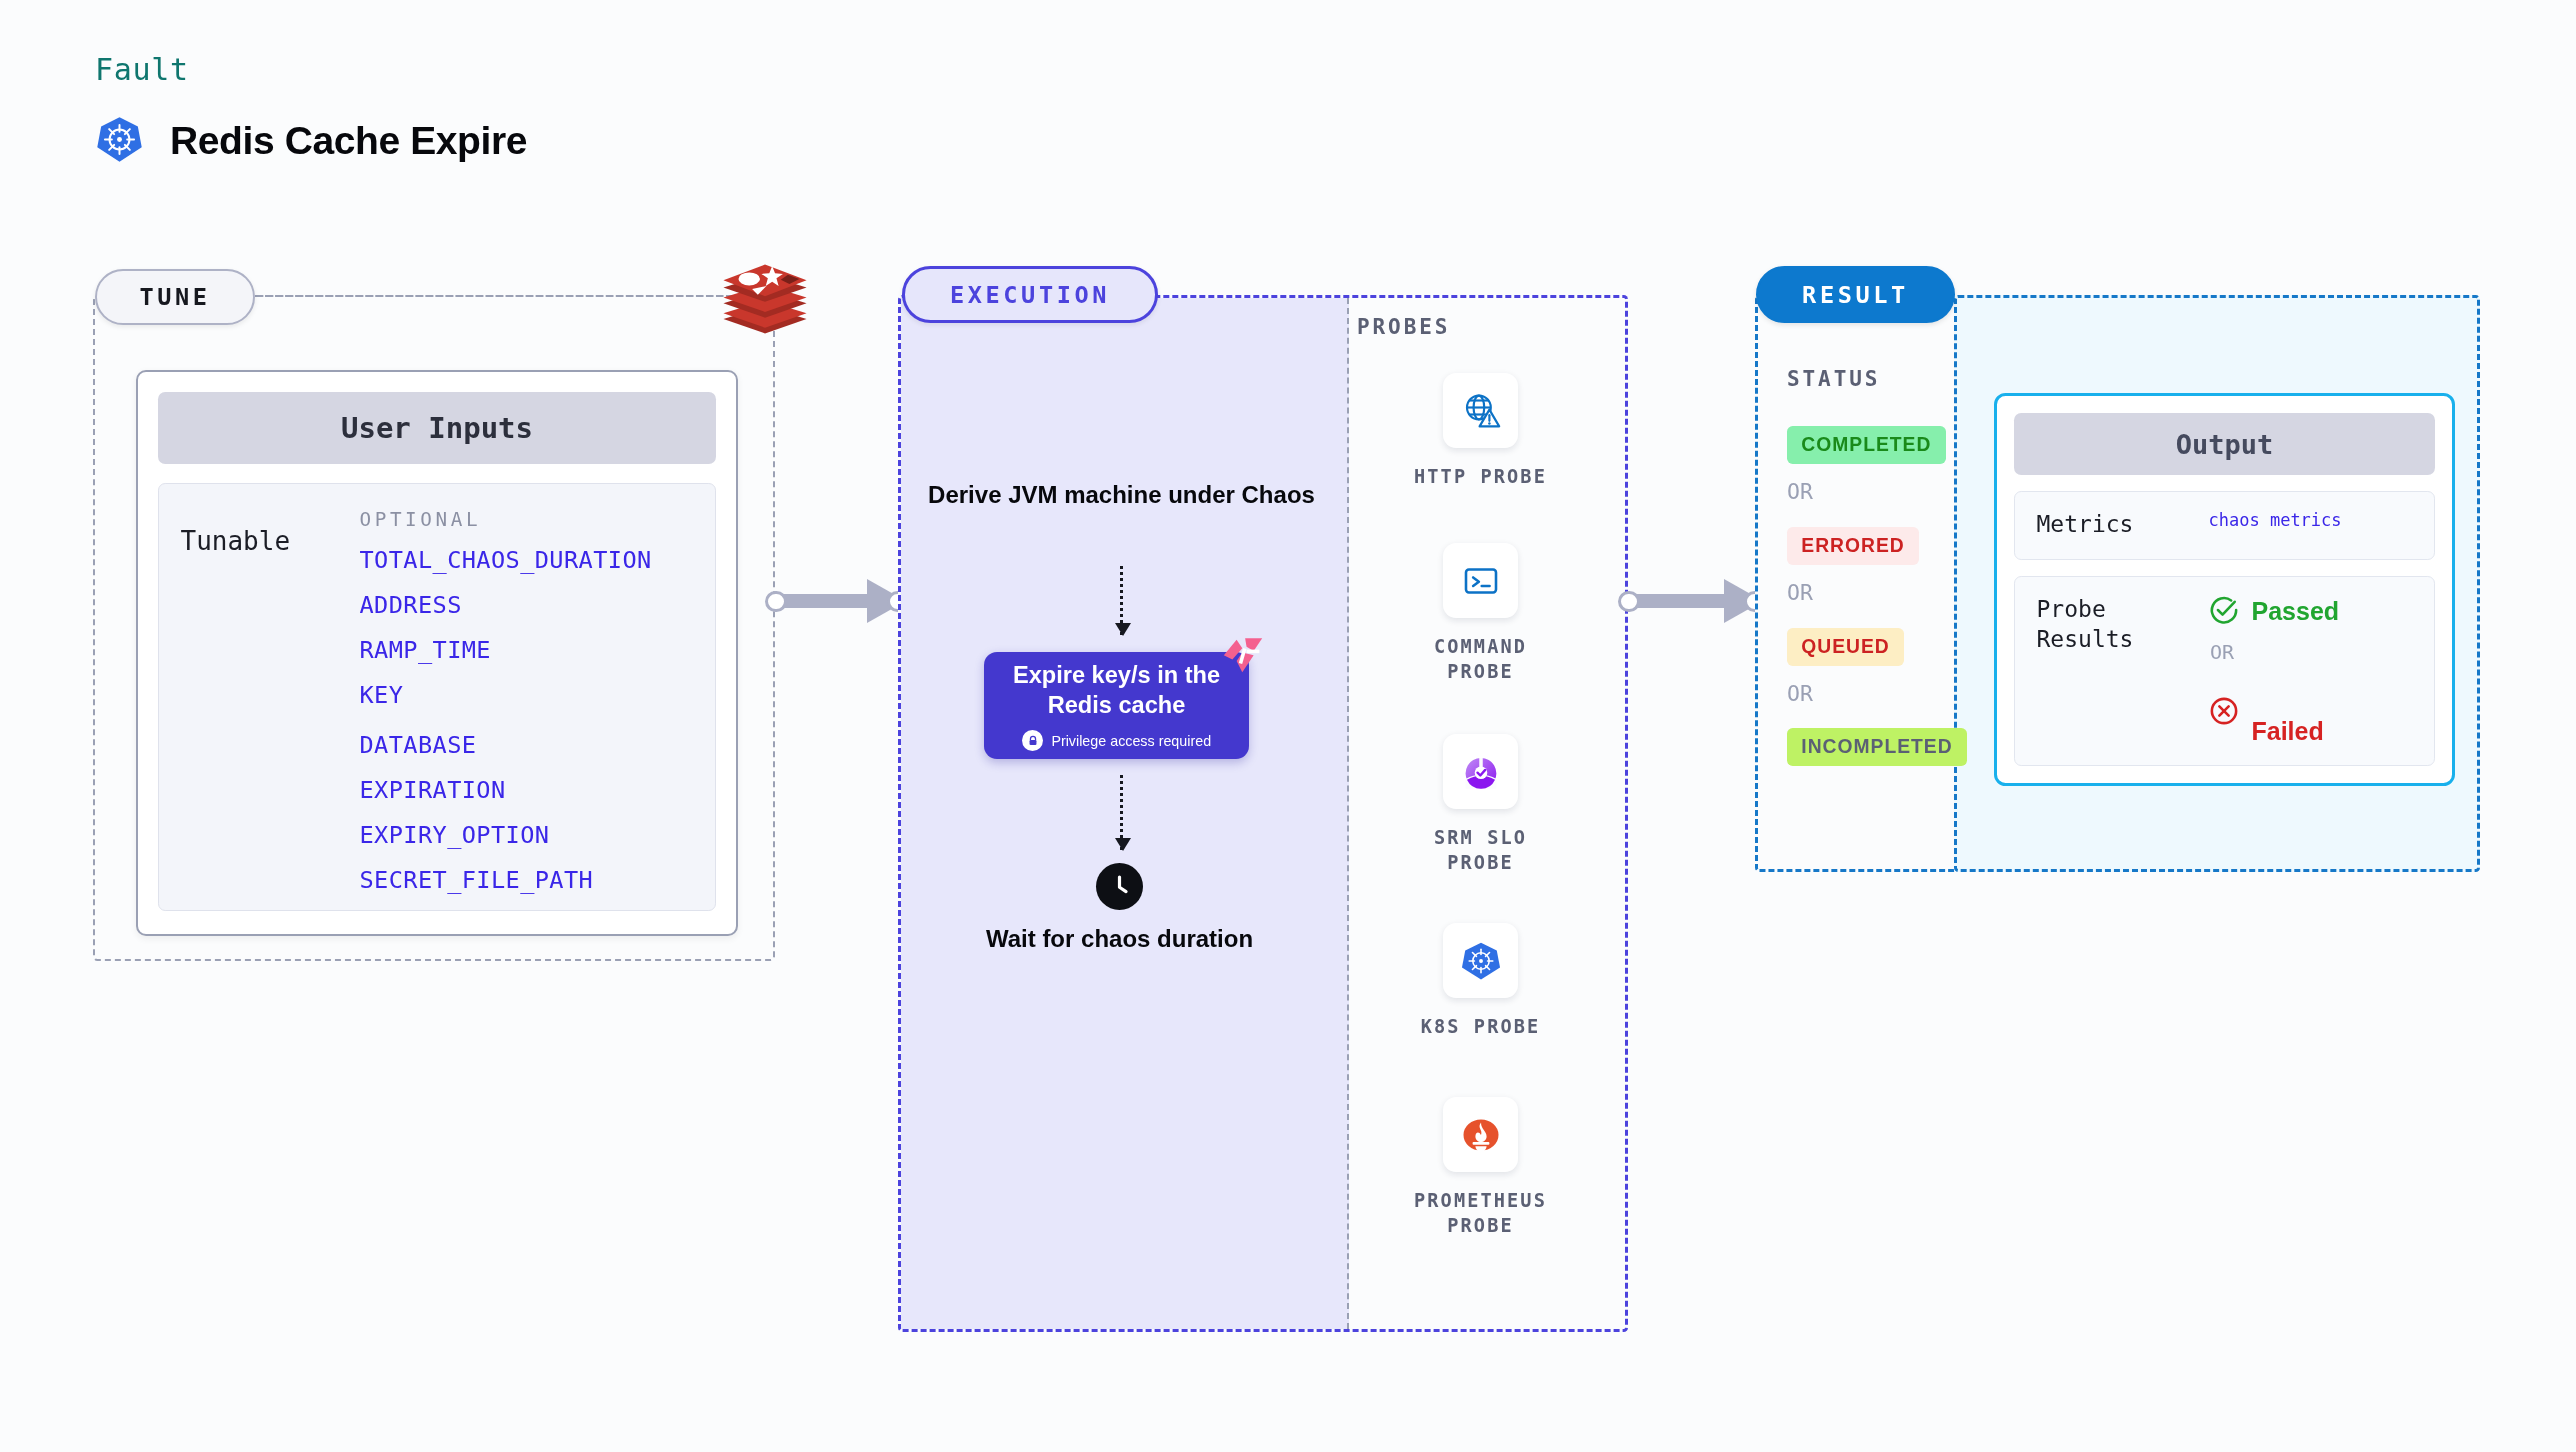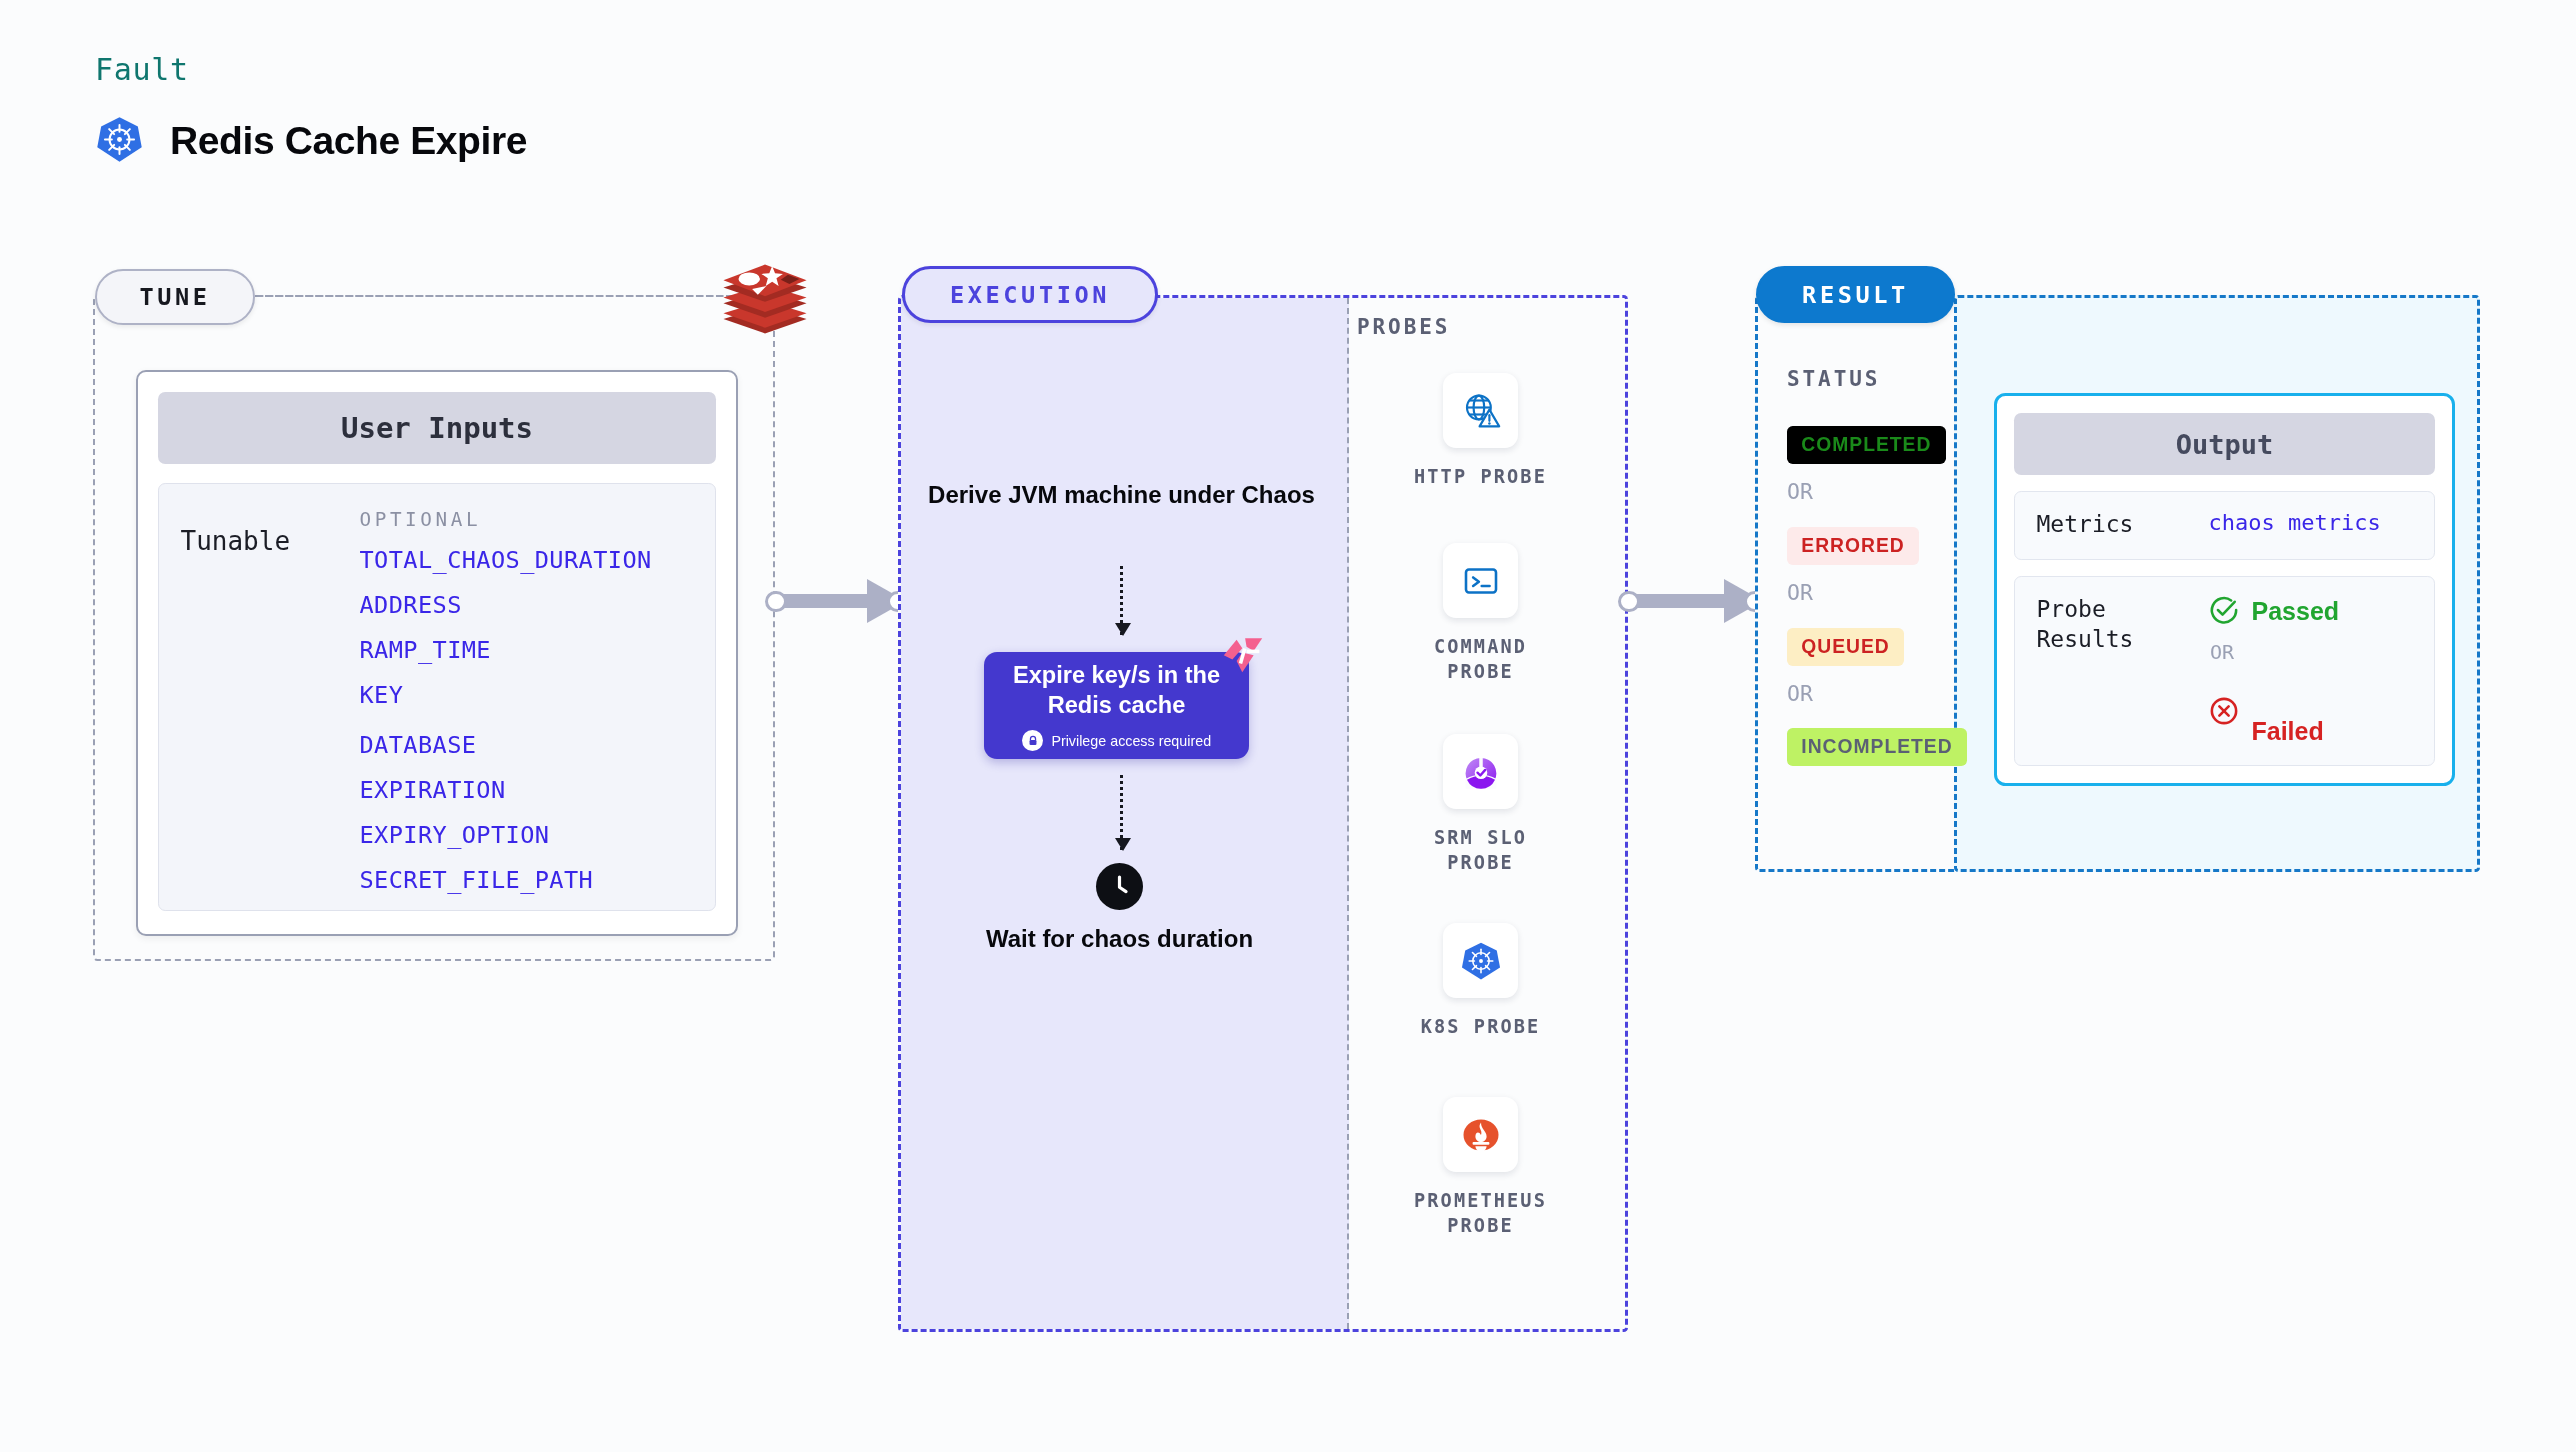--- a/index.html
+++ b/index.html
@@ -209,21 +209,21 @@
   }
   .output-row {
     margin-top: 15.8px; background: #f8fafd; border: 1.4px solid #e2e6ef;
     border-radius: 7.2px; display: flex; padding: 18.6px 21.5px;
   }
   .output-row-label {
     font-family: "DejaVu Sans Mono", monospace; font-size: 23px;
     color: #1b1d26; width: 172px; line-height: 1.3;
   }
   .metrics-value {
-    font-family: "DejaVu Sans Mono", monospace; font-size: 22px; color: #3a26e8;
+    font-family: "DejaVu Sans Mono", monospace; font-size: 17px; color: #3a26e8;
   }
   .probe-res-item { display: flex; align-items: center; gap: 13px; }
   .probe-res-text { font-size: 25px; font-weight: bold; }
   .probe-res-or {
     font-family: "DejaVu Sans Mono", monospace; font-size: 20px;
     color: #9aa0b4; margin: 13px 0 13px 1.4px;
   }
 </style>
 </head>
 <body>
@@ -426,21 +426,21 @@
     <div class="arrow-dot" style="left:0;"></div>
     <div class="arrow-dot" style="left:126px;"></div>
   </div>
 
   <div class="result-status-box"></div>
   <div class="result-output-box"></div>
   <div class="pill pill-result">RESULT</div>
 
   <div class="status-label">STATUS</div>
 
-  <div class="status-badge" style="top:426px; background:#000000; color:#1a8a1a;">COMPLETED</div>
+  <div class="status-badge" style="top:426px; background:#86efac; color:#1a8a1a;">COMPLETED</div>
   <div class="or-text" style="top:479px;">OR</div>
   <div class="status-badge" style="top:527px; background:#fdeaea; color:#cc2222;">ERRORED</div>
   <div class="or-text" style="top:580px;">OR</div>
   <div class="status-badge" style="top:628px; background:#fdeec4; color:#cc2222;">QUEUED</div>
   <div class="or-text" style="top:681px;">OR</div>
   <div class="status-badge" style="top:728px; background:#bef264; color:#5b6074;">INCOMPLETED</div>
 
   <div class="output-card">
     <div class="output-head">Output</div>
     <div class="output-row">

